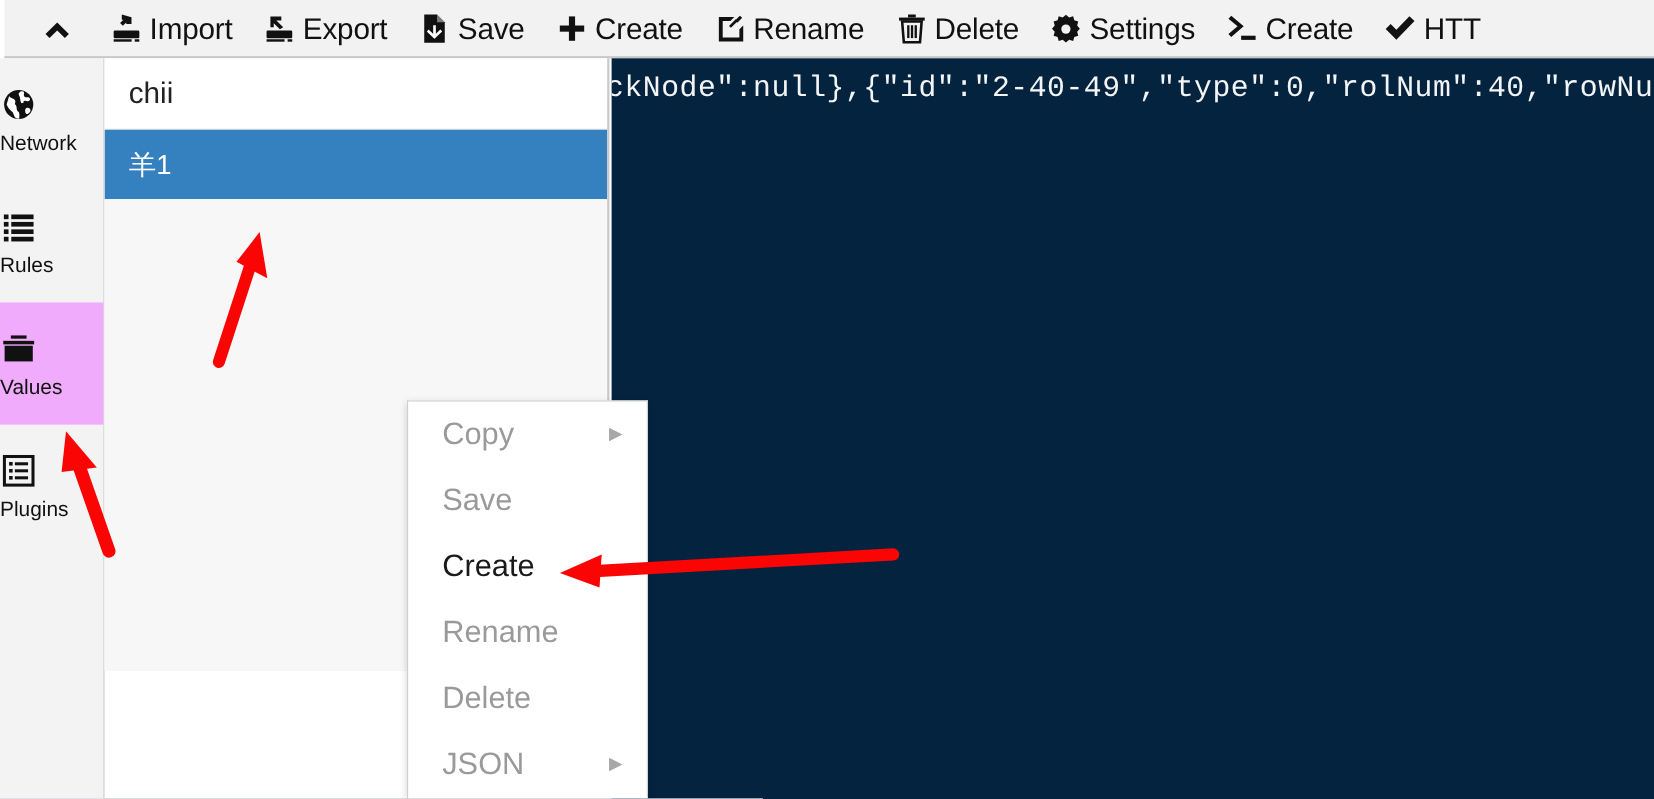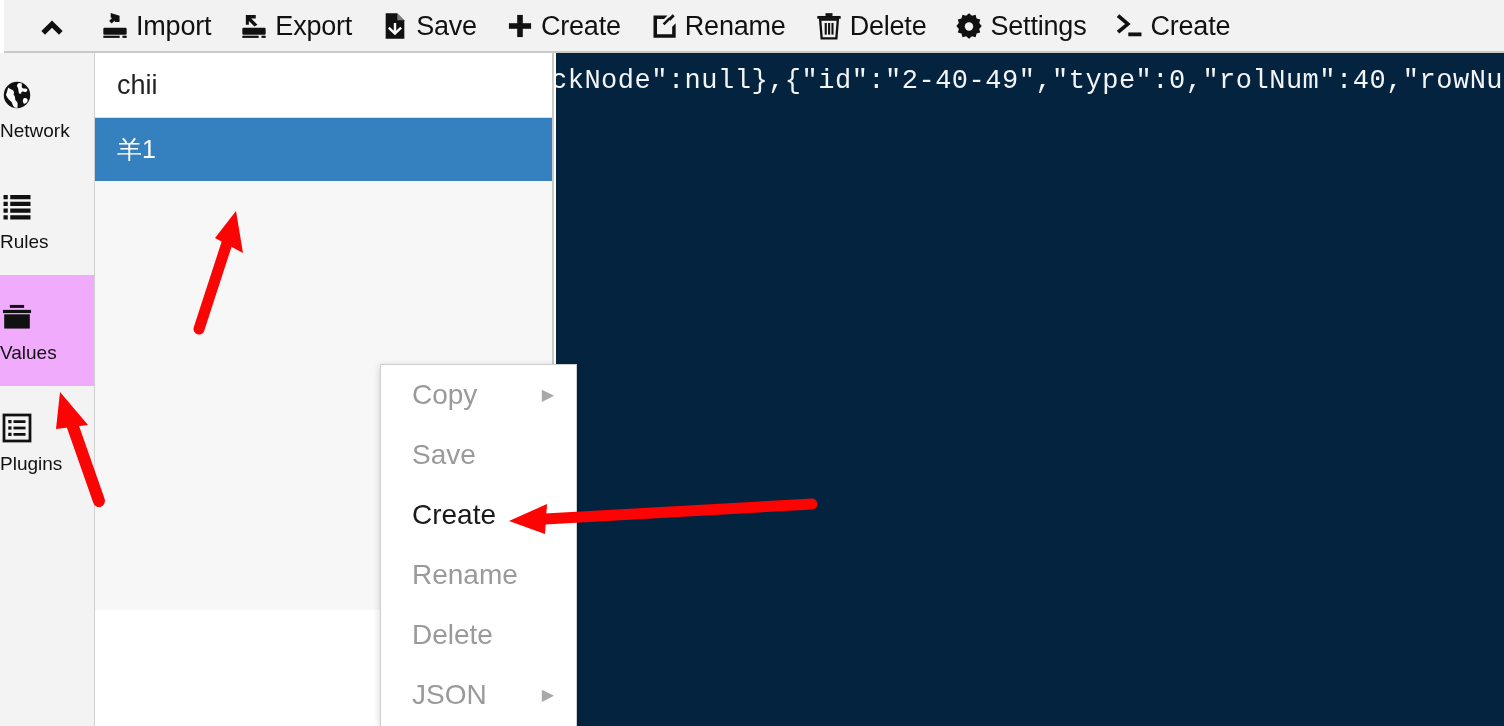--- a/index.html
+++ b/index.html
@@ -145,23 +145,23 @@
     line-height: 1.18;
     white-space: pre;
     padding: 13px 0 0 0;
     margin-left: -5px;
     letter-spacing: 0.5px;
   }
 
   
   .ctx-menu {
     position: absolute;
-    left: 380px;
+    left: 370px;
     top: 364px;
-    width: 197px;
+    width: 219px;
     height: 362px;
     background: #ffffff;
     border: 1px solid #cfcfcf;
     border-bottom: none;
     box-shadow: 0 2px 7px rgba(0,0,0,0.18);
     overflow: hidden;
     z-index: 30;
   }
   .ctx-item {
     height: 60px;
@@ -287,20 +287,28 @@
     <div class="tb-item">
       <span class="tb-icon">
         <svg width="30" height="28" viewBox="0 0 26 24" aria-hidden="true">
           <path d="M2.4 4.2 L4.6 1.8 L14.4 10.2 L4.6 18.6 L2.4 16.2 L9.6 10.2 Z" fill="#111"></path>
           <rect x="12.4" y="17.6" width="11.4" height="3.3" fill="#111"></rect>
         </svg>
       </span>
       <span class="tb-label">Create</span>
     </div>
 
+    <div class="tb-item">
+      <span class="tb-icon">
+        <svg width="30" height="28" viewBox="0 0 26 24" aria-hidden="true">
+          <path d="M1.5 12.4 L5.4 8.4 L9.9 12.9 L20.2 2.3 L24.2 6.1 L9.9 20.8 Z" fill="#111"></path>
+        </svg>
+      </span>
+      <span class="tb-label">HTT</span>
+    </div>
 
   </div>
 
   <div class="sidebar">
 
     <div class="side-item">
       <span class="side-icon">
         <svg width="30" height="30" viewBox="0 0 24 24" aria-hidden="true">
           <circle cx="12" cy="12" r="10.6" fill="#111"></circle>
           <path d="M5 6 C7 8, 7.5 7, 9 8.5 C10.5 10, 8.5 11, 9.8 12.4 C11 13.8, 10 16, 11.5 17 C13 18, 12.4 20.5, 12.4 22.3 L10 22 C8 20, 8.5 18, 7 17 C5.5 16, 4 14, 3.2 12 Z" fill="#fff"></path>

